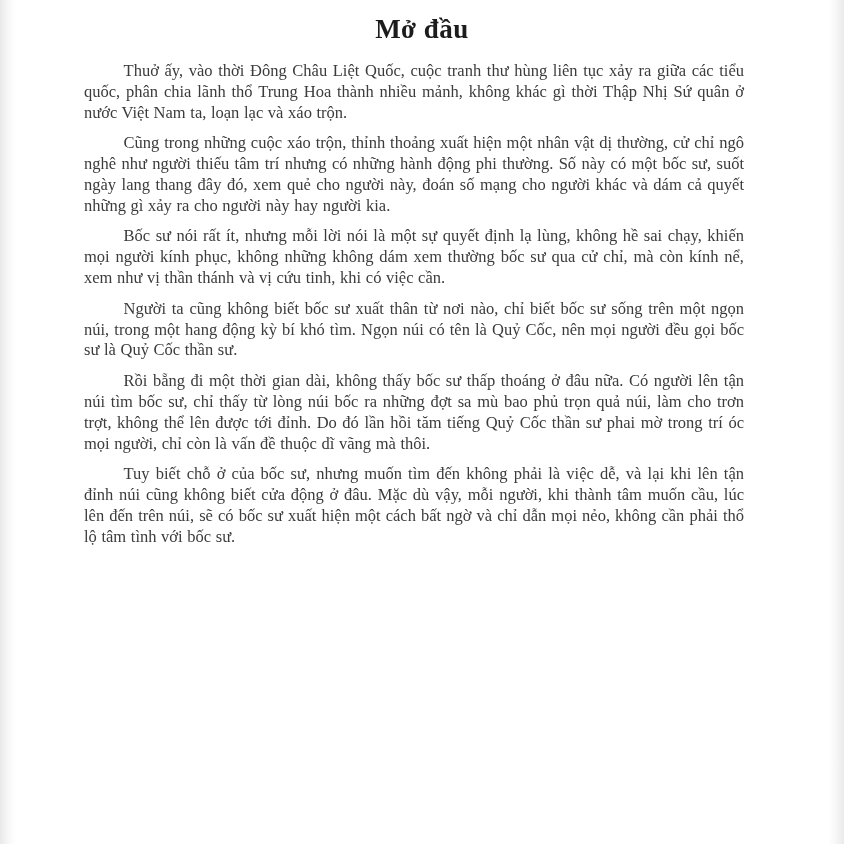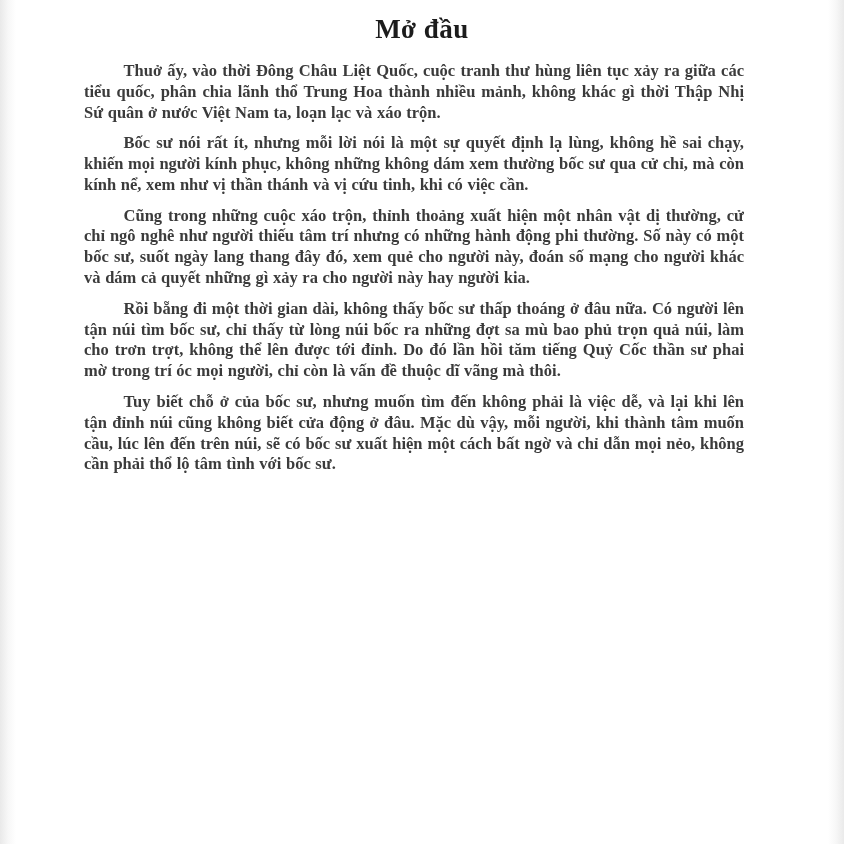--- a/index.html
+++ b/index.html
@@ -31,33 +31,33 @@
     margin: 0 0 16px 0;
     letter-spacing: 0.5px;
   }
   .doc-paragraph {
     font-size: 16.5px;
     line-height: 1.26;
     text-align: justify;
     text-indent: 2.4em;
     margin: 0 16px 10px 0;
     word-spacing: 0.5px;
-    font-weight: bold;
   }
 </style>
 </head>
 <body>
 
 <div class="page">
   <h1 class="doc-title">Mở đầu</h1>
 
   <p class="doc-paragraph">Thuở ấy, vào thời Đông Châu Liệt Quốc, cuộc tranh thư hùng liên tục xảy ra giữa các tiểu quốc, phân chia lãnh thổ Trung Hoa thành nhiều mảnh, không khác gì thời Thập Nhị Sứ quân ở nước Việt Nam ta, loạn lạc và xáo trộn.</p>
 
 
+  <p class="doc-paragraph">Cũng trong những cuộc xáo trộn, thỉnh thoảng xuất hiện một nhân vật dị thường, cử chỉ ngô nghê như người thiếu tâm trí nhưng có những hành động phi thường. Số này có một bốc sư, suốt ngày lang thang đây đó, xem quẻ cho người này, đoán số mạng cho người khác và dám cả quyết những gì xảy ra cho người này hay người kia.</p>
+
   <p class="doc-paragraph">Bốc sư nói rất ít, nhưng mỗi lời nói là một sự quyết định lạ lùng, không hề sai chạy, khiến mọi người kính phục, không những không dám xem thường bốc sư qua cử chỉ, mà còn kính nể, xem như vị thần thánh và vị cứu tinh, khi có việc cần.</p>
 
-  <p class="doc-paragraph">Cũng trong những cuộc xáo trộn, thỉnh thoảng xuất hiện một nhân vật dị thường, cử chỉ ngô nghê như người thiếu tâm trí nhưng có những hành động phi thường. Số này có một bốc sư, suốt ngày lang thang đây đó, xem quẻ cho người này, đoán số mạng cho người khác và dám cả quyết những gì xảy ra cho người này hay người kia.</p>
-
+  <p class="doc-paragraph">Người ta cũng không biết bốc sư xuất thân từ nơi nào, chỉ biết bốc sư sống trên một ngọn núi, trong một hang động kỳ bí khó tìm. Ngọn núi có tên là Quỷ Cốc, nên mọi người đều gọi bốc sư là Quỷ Cốc thần sư.</p>
 
   <p class="doc-paragraph">Rồi bẵng đi một thời gian dài, không thấy bốc sư thấp thoáng ở đâu nữa. Có người lên tận núi tìm bốc sư, chỉ thấy từ lòng núi bốc ra những đợt sa mù bao phủ trọn quả núi, làm cho trơn trợt, không thể lên được tới đỉnh. Do đó lần hồi tăm tiếng Quỷ Cốc thần sư phai mờ trong trí óc mọi người, chỉ còn là vấn đề thuộc dĩ vãng mà thôi.</p>
 
   <p class="doc-paragraph">Tuy biết chỗ ở của bốc sư, nhưng muốn tìm đến không phải là việc dễ, và lại khi lên tận đỉnh núi cũng không biết cửa động ở đâu. Mặc dù vậy, mỗi người, khi thành tâm muốn cầu, lúc lên đến trên núi, sẽ có bốc sư xuất hiện một cách bất ngờ và chỉ dẫn mọi nẻo, không cần phải thổ lộ tâm tình với bốc sư.</p>
 </div>
 
 </body></html>

